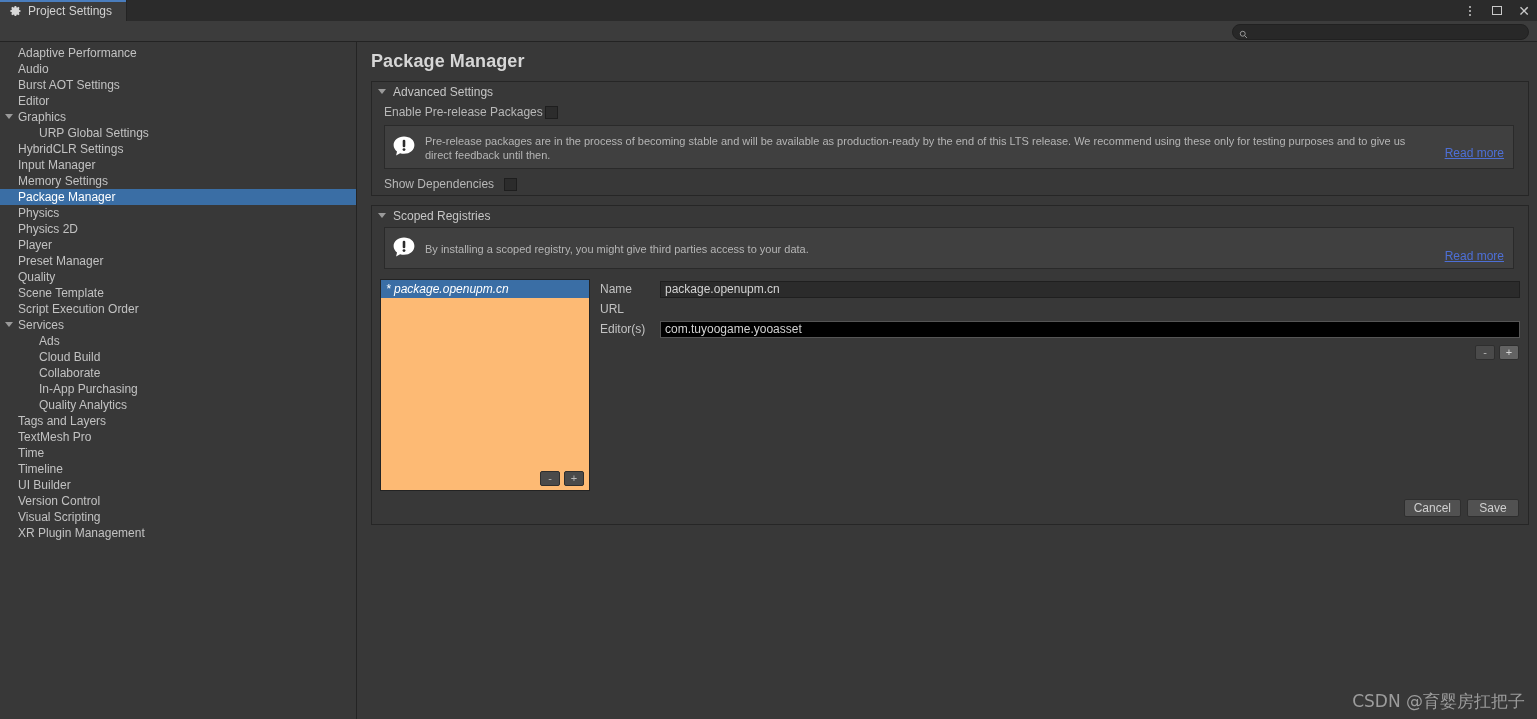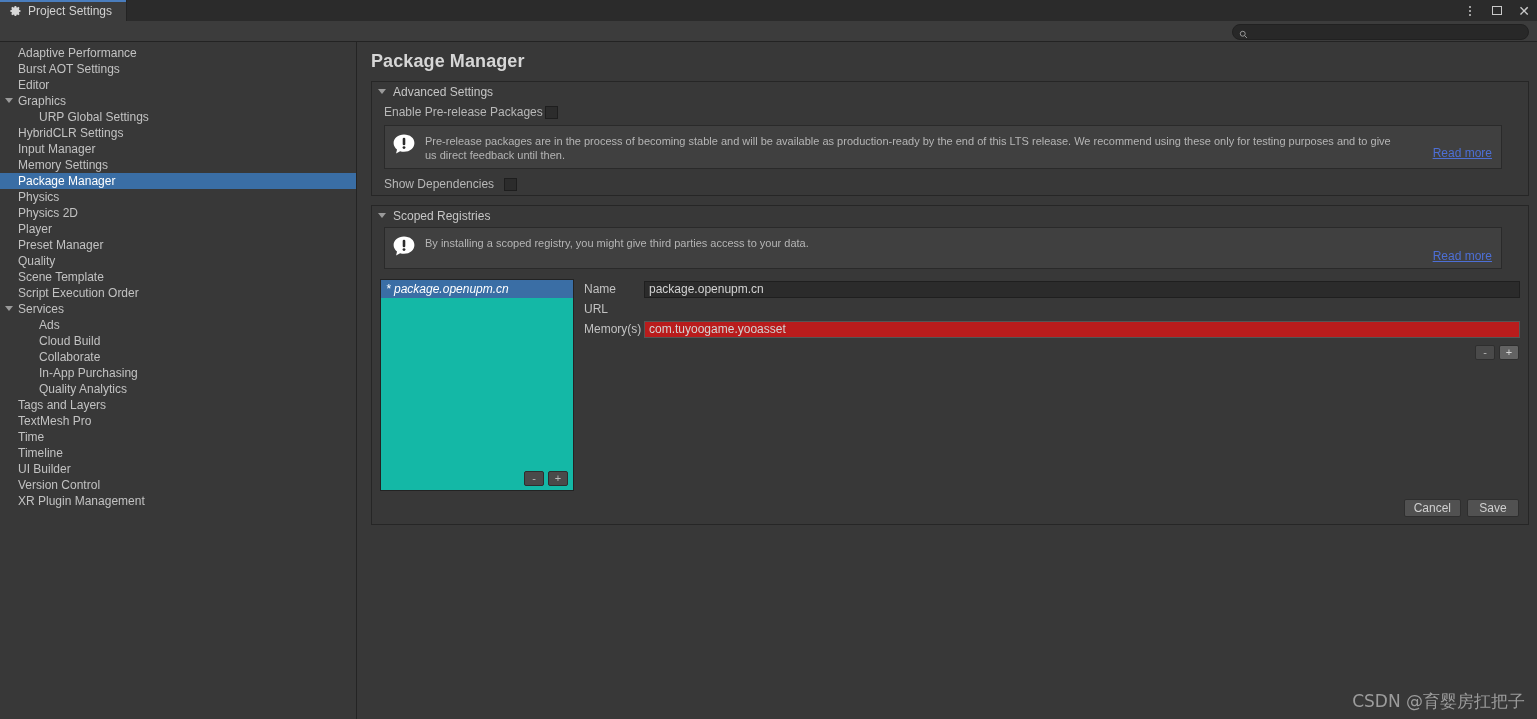--- a/index.html
+++ b/index.html
@@ -110,38 +110,38 @@
   .row-check {
     display: flex; align-items: center; height: 22px; padding-left: 12px;
     font-size: 12px; color: #b8b8b8;
   }
   .checkbox {
     width: 13px; height: 13px; background: #2c2c2c;
     border: 1px solid #1e1e1e; margin-left: 2px;
   }
 
   .infobox {
-    margin: 2px 26px 4px 12px;
+    margin: 2px 14px 4px 12px;
     background: #404040; border: 1px solid #2a2a2a;
-    display: flex; align-items: flex-start;
+    display: flex; align-items: center;
     padding: 6px 8px 6px 6px; position: relative;
     min-height: 36px;
   }
   .info-ico { width: 26px; height: 26px; flex: none; margin-right: 8px; position: relative; }
   .info-txt { font-size: 11px; color: #b5b5b5; line-height: 14px; padding-top: 2px; flex: 1; padding-right: 96px; }
   .readmore {
     position: absolute; right: 9px; font-size: 12px;
     color: #4d6fd6; text-decoration: underline; cursor: pointer;
   }
 
   
   .sr-body { display: flex; padding: 6px 8px 8px 8px; }
   .sr-list {
-    width: 194px; height: 212px;
-    background: #14b8a6; border: 1px solid #232323;
+    width: 210px; height: 212px;
+    background: #fdba74; border: 1px solid #232323;
     position: relative;
   }
   .sr-list-item {
     height: 18px; line-height: 18px; font-size: 12px;
     padding-left: 5px; font-style: italic; color: #d0d0d0;
   }
   .sr-list-item.selected { background: #3a6ea5; color: #ffffff; }
   .listbtns { position: absolute; right: 5px; bottom: 4px; display: flex; gap: 4px; }
   .sbtn {
     width: 20px; height: 15px; background: #4a4a4a; border: 1px solid #2e2e2e;
@@ -151,21 +151,21 @@
   .sbtn.light { background: #636363; color: #d4d4d4; }
 
   .sr-form { flex: 1; padding-left: 10px; position: relative; }
   .frow { display: flex; align-items: center; height: 20px; margin-bottom: 0px; }
   .flabel { width: 60px; font-size: 12px; color: #c2c2c2; flex: none; }
   .finput {
     flex: 1; height: 17px; background: #2b2b2b; border: 1px solid #1f1f1f;
     color: #d2d2d2; font-size: 12px; padding: 0 4px; line-height: 15px;
     font-family: "Liberation Sans", sans-serif; outline: none;
   }
-  .finput.focused { border-color: #555; background: #b91c1c; }
+  .finput.focused { border-color: #555; background: #000000; }
   .formbtns { display: flex; justify-content: flex-end; gap: 4px; margin-top: 6px; padding-right: 1px; }
   .sr-footer { display: flex; justify-content: flex-end; gap: 6px; padding: 0 9px 7px 0; }
   .btn {
     min-width: 52px; height: 18px; background: #515151; border: 1px solid #2e2e2e;
     border-radius: 2px; color: #d0d0d0; font-size: 12px;
     display: flex; align-items: center; justify-content: center;
     padding: 0 9px; cursor: pointer; font-family: "Liberation Sans", sans-serif;
   }
 
   .watermark {
@@ -211,20 +211,21 @@
         </svg>
     </span>
     <input type="text" placeholder="" style="">
   </div>
 </div>
 
 <div class="sidebar">
   <div style="height:3px"></div>
   <div id="sidebar-list">
       <div class="side-item"><span>Adaptive Performance</span></div>
+      <div class="side-item"><span>Audio</span></div>
       <div class="side-item"><span>Burst AOT Settings</span></div>
       <div class="side-item"><span>Editor</span></div>
       <div class="side-item"><span class="tri"></span><span>Graphics</span></div>
       <div class="side-item indent"><span>URP Global Settings</span></div>
       <div class="side-item"><span>HybridCLR Settings</span></div>
       <div class="side-item"><span>Input Manager</span></div>
       <div class="side-item"><span>Memory Settings</span></div>
       <div class="side-item selected"><span>Package Manager</span></div>
       <div class="side-item"><span>Physics</span></div>
       <div class="side-item"><span>Physics 2D</span></div>
@@ -238,20 +239,21 @@
       <div class="side-item indent"><span>Cloud Build</span></div>
       <div class="side-item indent"><span>Collaborate</span></div>
       <div class="side-item indent"><span>In-App Purchasing</span></div>
       <div class="side-item indent"><span>Quality Analytics</span></div>
       <div class="side-item"><span>Tags and Layers</span></div>
       <div class="side-item"><span>TextMesh Pro</span></div>
       <div class="side-item"><span>Time</span></div>
       <div class="side-item"><span>Timeline</span></div>
       <div class="side-item"><span>UI Builder</span></div>
       <div class="side-item"><span>Version Control</span></div>
+      <div class="side-item"><span>Visual Scripting</span></div>
       <div class="side-item"><span>XR Plugin Management</span></div>
     </div>
 </div>
 
 <div class="main">
   <div class="page-title">Package Manager</div>
 
   <div class="group">
     <div class="group-header">
       <span class="foldout-tri"></span>
@@ -312,21 +314,21 @@
 
       <div class="sr-form">
         <div class="frow">
           <span class="flabel">Name</span>
           <input class="finput" type="text" value="package.openupm.cn" style="">
         </div>
         <div class="frow">
           <span class="flabel">URL</span>
         </div>
         <div class="frow">
-          <span class="flabel">Memory(s)</span>
+          <span class="flabel">Editor(s)</span>
           <input class="finput focused" type="text" value="com.tuyoogame.yooasset" style="">
         </div>
         <div class="formbtns">
           <div class="sbtn">-</div>
           <div class="sbtn light">+</div>
         </div>
       </div>
     </div>
 
     <div class="sr-footer">

